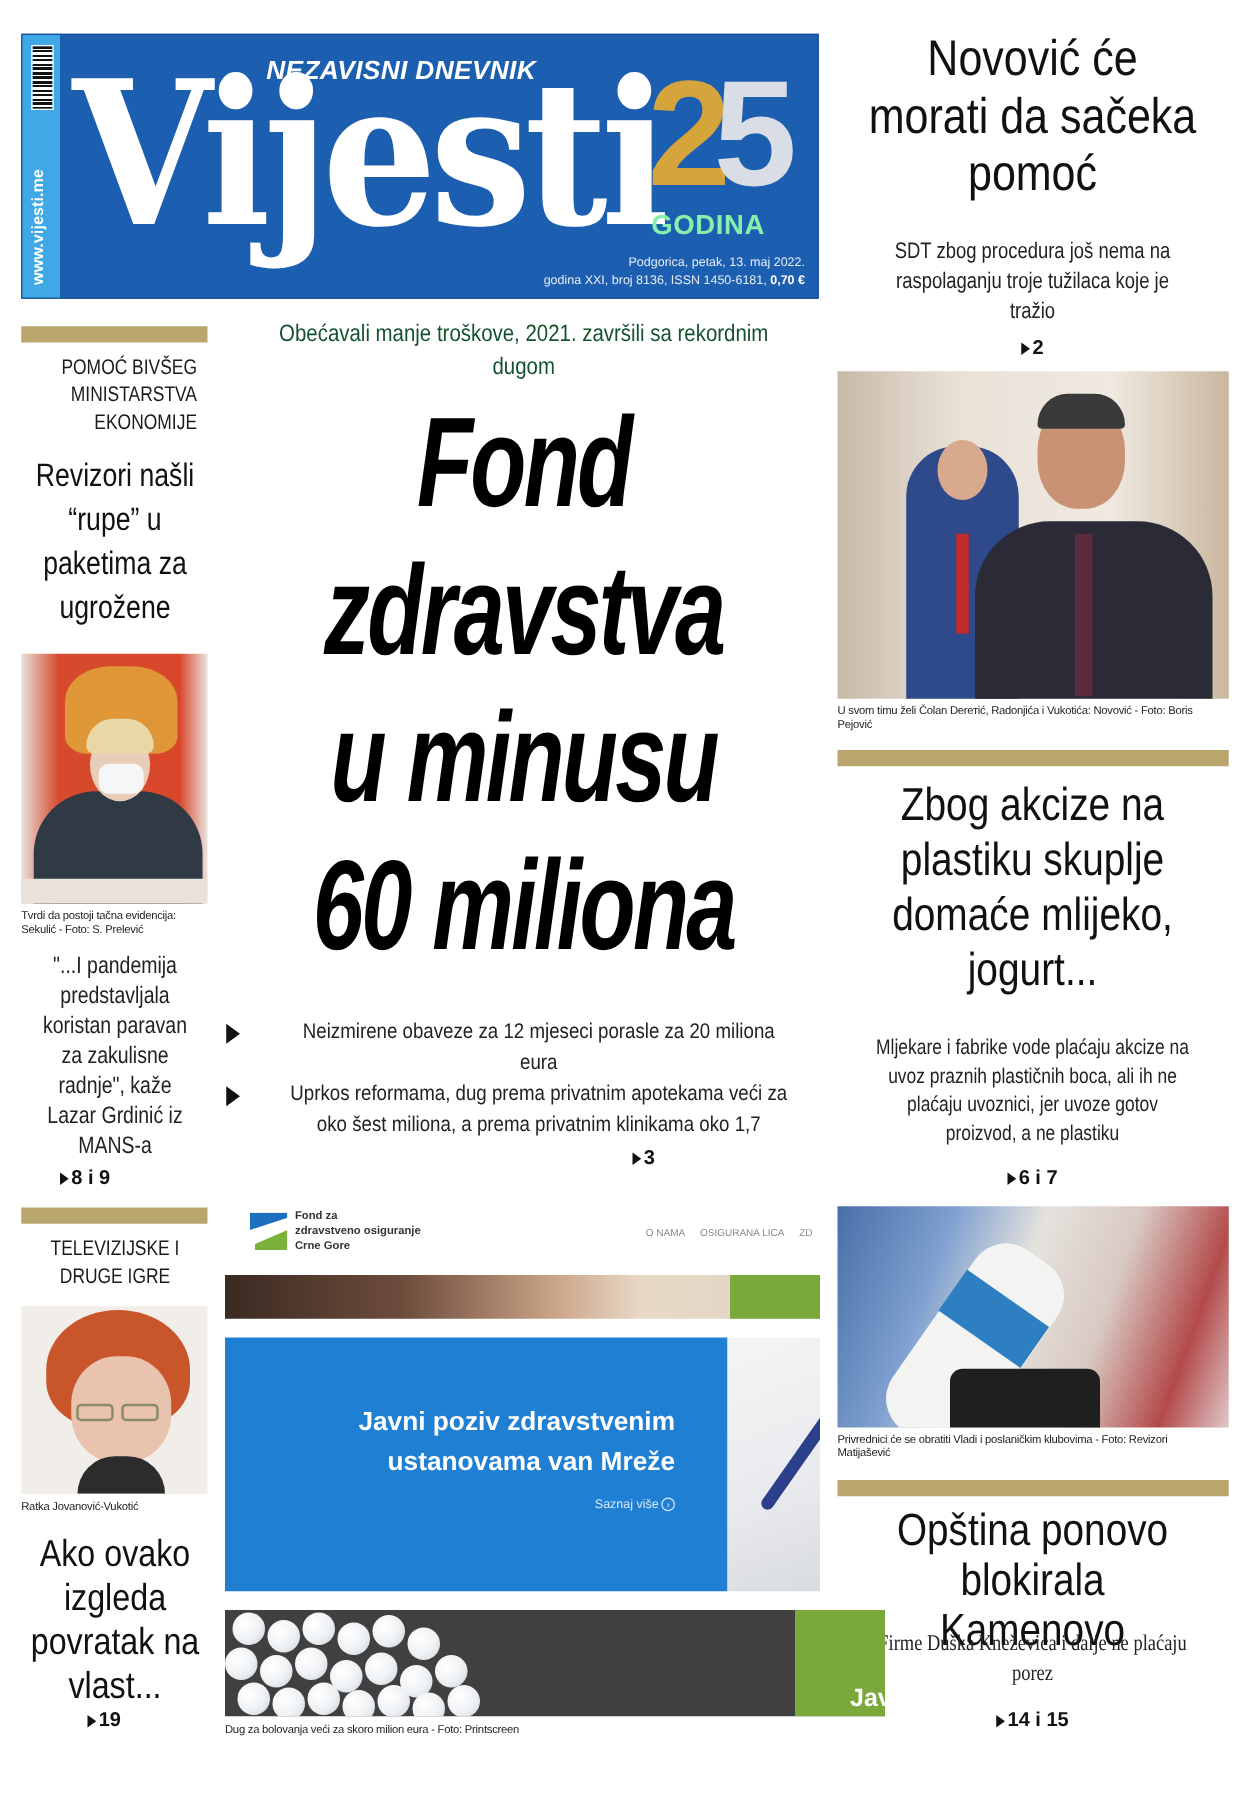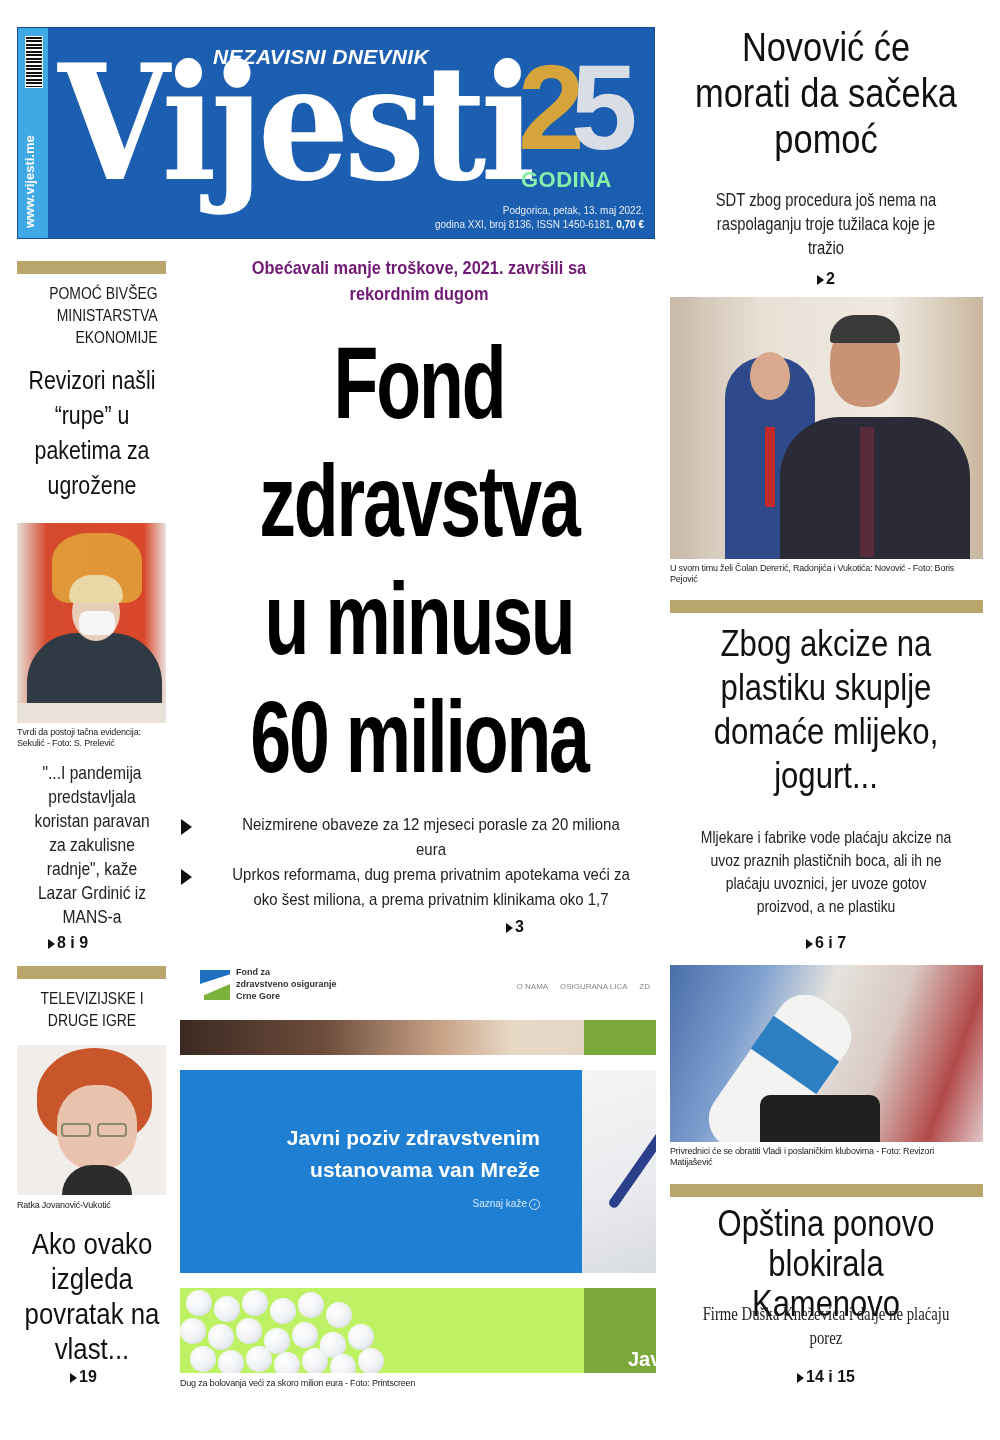--- a/index.html
+++ b/index.html
@@ -30,41 +30,41 @@
   
   .rt-headline { left: 670px; top: 24px; width: 312px; font-size: 40px; line-height: 46px; color: #111; }
   .rt-deck { left: 670px; top: 188px; width: 312px; font-size: 18px; line-height: 24px; color: #222; }
 
   
   .l-kicker { font-size: 17px; line-height: 22px; color: #1a1a1a; }
   .l-head { font-size: 26px; line-height: 35px; color: #111; }
   .photo { overflow: hidden; }
 
   
-  .c-over { left: 178px; top: 255px; width: 482px; font-weight: bold; font-size: 19px; line-height: 26px; color: #701a75; }
-  .c-main { left: 178px; top: 324px; width: 482px; font-weight: bold; font-size: 102px; line-height: 118px; color: #000; letter-spacing: -3px; }
+  .c-over { left: 178px; top: 255px; width: 482px; font-weight: normal; font-size: 19px; line-height: 26px; color: #14532d; }
+  .c-main { left: 178px; top: 311px; width: 482px; font-weight: bold; font-size: 102px; line-height: 118px; color: #000; letter-spacing: -3px; font-style: italic; }
   .c-bullets { left: 178px; top: 812px; width: 482px; font-size: 17px; line-height: 25px; color: #222; }
   .bullet { position: relative; padding-left: 24px; }
   .bullet .btri { position:absolute; left: 3px; top: 7px; width:0; height:0; border-top:8px solid transparent; border-bottom:8px solid transparent; border-left:11px solid #111; }
 
   
   .shot { left: 180px; top: 962px; width: 476px; height: 420px; }
   .fzo-logo { position:absolute; left: 20px; top: 8px; width: 30px; height: 30px; }
   .fzo-name { position:absolute; left: 56px; top: 4px; font-size: 9px; line-height: 12px; color: #333; font-weight: bold; }
   .fzo-nav { position:absolute; right: 6px; top: 20px; font-size: 8px; color: #888; }
   .fzo-nav span { margin-left: 10px; }
   .hero1 { position:absolute; left:0; top: 58px; width: 476px; height: 35px; background: linear-gradient(90deg, #3b2a22 0%, #6d4c3c 30%, #c9a387 55%, #e8d9c7 70%, #e0d3c2 100%); }
   .hero1-green { position:absolute; right:0; top:0; width: 72px; height: 35px; background: #7ba83a; }
   .hero2 { position:absolute; left:0; top: 108px; width: 402px; height: 203px; background: #1e7fd3; }
   .hero2-img { position:absolute; left: 402px; top: 108px; width: 74px; height: 203px; background: linear-gradient(160deg,#f5f5f5 0%, #e9eaee 60%, #d8dbe0 100%); overflow:hidden; }
   .pen { position:absolute; left: 10px; top: 95px; width: 90px; height: 10px; background: #2c3f8a; transform: rotate(-55deg); border-radius: 5px; }
   .hero2-title { position:absolute; left: 60px; top: 52px; width: 300px; text-align: right; color: #fff; font-weight: bold; font-size: 21px; line-height: 32px; }
   .hero2-link { position:absolute; right: 42px; top: 128px; color: #d6e8fb; font-size: 10px; }
   .hero2-link .circ { display:inline-block; width: 11px; height: 11px; border: 1px solid #d6e8fb; border-radius: 50%; font-size: 8px; line-height: 9px; text-align: center; margin-left: 2px; }
-  .hero3 { position:absolute; left:0; top: 326px; width: 476px; height: 85px; background: #bef264; overflow:hidden; }
+  .hero3 { position:absolute; left:0; top: 326px; width: 528px; height: 85px; background: #404040; overflow:hidden; }
   .hero3-green { position:absolute; right:0; top:0; width: 72px; height: 85px; background: #7ba83a; color:#fff; font-weight:bold; font-size: 20px; }
   .hero3-green span { position:absolute; left: 44px; top: 60px; }
   .pill { position:absolute; width: 26px; height: 26px; border-radius: 50%; background: radial-gradient(circle at 35% 35%, #ffffff 0%, #eef1f4 55%, #c9cfd6 100%); }
   .shot-cap { left: 180px; top: 1378px; }
 
   .rc-head { font-size: 37px; line-height: 44px; color: #111; }
   .rc-deck { font-size: 17px; line-height: 23px; color: #222; }
 </style>
 </head>
 <body>
@@ -206,21 +206,21 @@
   <div class="fzo-nav">
     <span>O NAMA</span>
     <span>OSIGURANA LICA</span>
     <span>ZD</span>
   </div>
   <div class="hero1">
       <div class="hero1-green"></div>
     </div>
   <div class="hero2">
     <div class="hero2-title">Javni poziv zdravstvenim ustanovama van Mreže</div>
-    <div class="hero2-link"><span>Saznaj kaže</span><span class="circ">›</span></div>
+    <div class="hero2-link"><span>Saznaj više</span><span class="circ">›</span></div>
   </div>
   <div class="hero2-img">
       <div class="pen"></div>
     </div>
   <div class="hero3">
     <div class="pill" style="left:6px; top:2px;"></div>
       <div class="pill" style="left:34px; top:8px;"></div>
       <div class="pill" style="left:62px; top:2px;"></div>
     <div class="pill" style="left:90px; top:10px;"></div>
       <div class="pill" style="left:118px; top:4px;"></div>

